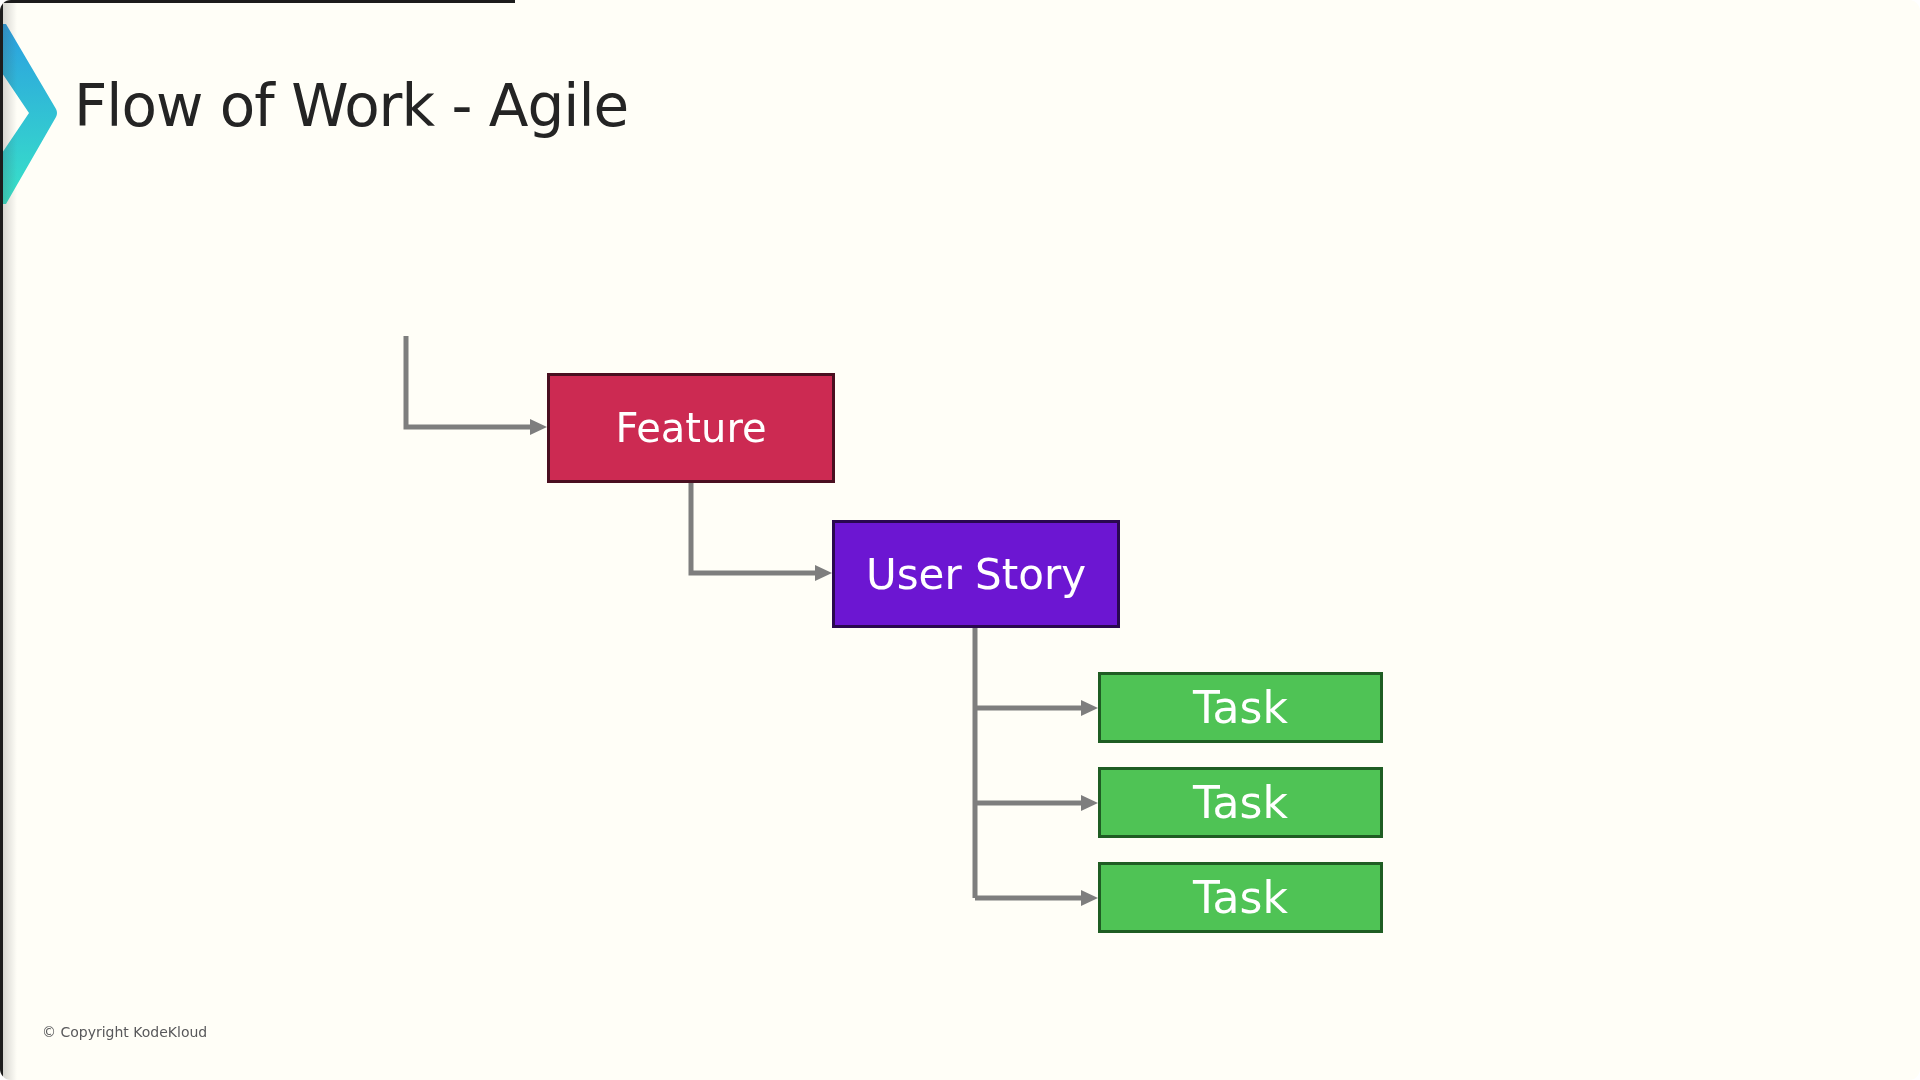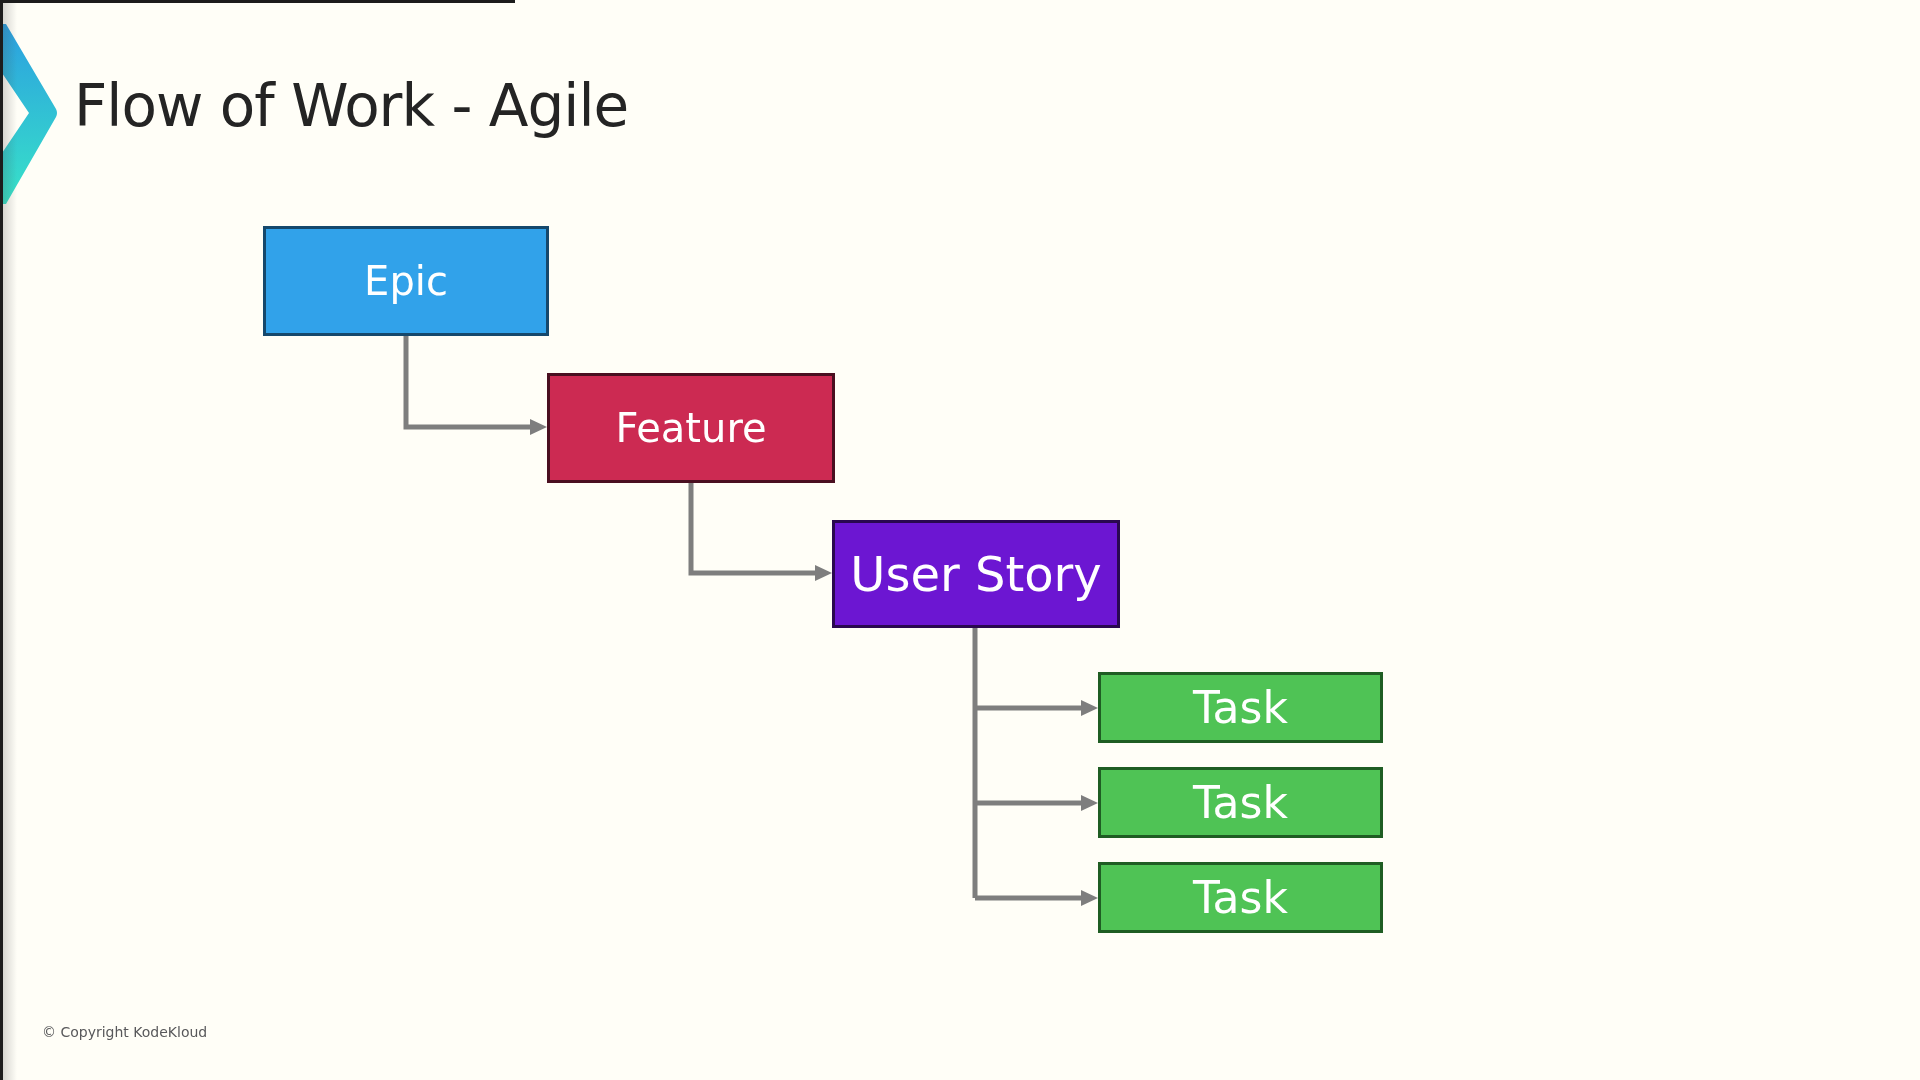--- a/index.html
+++ b/index.html
@@ -36,34 +36,34 @@
     position:absolute;left:0;top:0;width:1920px;height:1080px;z-index:1;
   }
   .node{
     position:absolute;z-index:2;
     display:flex;align-items:center;justify-content:center;
     box-sizing:border-box;border:3px solid #000;
     color:#ffffff;text-align:center;
   }
   .node-epic      {left:263px;top:226px;width:286px;height:110px;font-size:40px;}
   .node-feature   {left:547px;top:373px;width:288px;height:110px;font-size:40px;}
-  .node-user-story{left:832px;top:520px;width:288px;height:108px;font-size:48px;}
+  .node-user-story{left:832px;top:520px;width:288px;height:108px;font-size:42px;}
   .node-task      {width:285px;height:71px;font-size:44px;}
   .node-task-1{left:1098px;top:672px;}
   .node-task-2{left:1098px;top:767px;}
   .node-task-3{left:1098px;top:862px;}
   .footer{
     position:absolute;left:42px;top:1024px;
     font-size:14px;color:#58585a;white-space:nowrap;
   }
 </style>
 </head>
 <body>
 
-<div class="slide" style="background: rgb(255, 254, 247);">
+<div class="slide" style="background: rgb(255, 254, 247); border-radius: 11px;">
 
   <div class="edge-top"></div>
   <div class="edge-left"></div>
   <div class="edge-left-shadow"></div>
 
   <svg class="logo" viewBox="0 0 72 180" aria-hidden="true">
     <defs>
       <linearGradient id="logo-grad" x1="0" y1="0" x2="0" y2="1">
         <stop offset="0" stop-color="#2B9FE0"></stop>
         <stop offset="1" stop-color="#38E3C8"></stop>
@@ -86,23 +86,20 @@
     <path class="connector-stroke" d="M975,708 L1082,708" fill="none" stroke="#7E7E7E" stroke-width="5"></path>
     <polygon class="connector-fill" points="1081,700 1081,716 1098,708" fill="#7E7E7E"></polygon>
 
     <path class="connector-stroke" d="M975,803 L1082,803" fill="none" stroke="#7E7E7E" stroke-width="5"></path>
     <polygon class="connector-fill" points="1081,795 1081,811 1098,803" fill="#7E7E7E"></polygon>
 
     <path class="connector-stroke" d="M975,898 L1082,898" fill="none" stroke="#7E7E7E" stroke-width="5"></path>
     <polygon class="connector-fill" points="1081,890 1081,906 1098,898" fill="#7E7E7E"></polygon>
   </svg>
 
-  <div class="node node-epic" style="background-color: rgb(49, 162, 234); border-color: rgb(21, 72, 108);">
-    <span>Epic</span>
-  </div>
 
   <div class="node node-feature" style="background-color: rgb(204, 42, 82); border-color: rgb(74, 15, 32);">
     <span>Feature</span>
   </div>
 
   <div class="node node-user-story" style="background-color: rgb(108, 22, 210); border-color: rgb(42, 8, 80);">
     <span>User Story</span>
   </div>
 
   <div class="node node-task node-task-1" style="background-color: rgb(79, 195, 85); border-color: rgb(31, 93, 35);">

